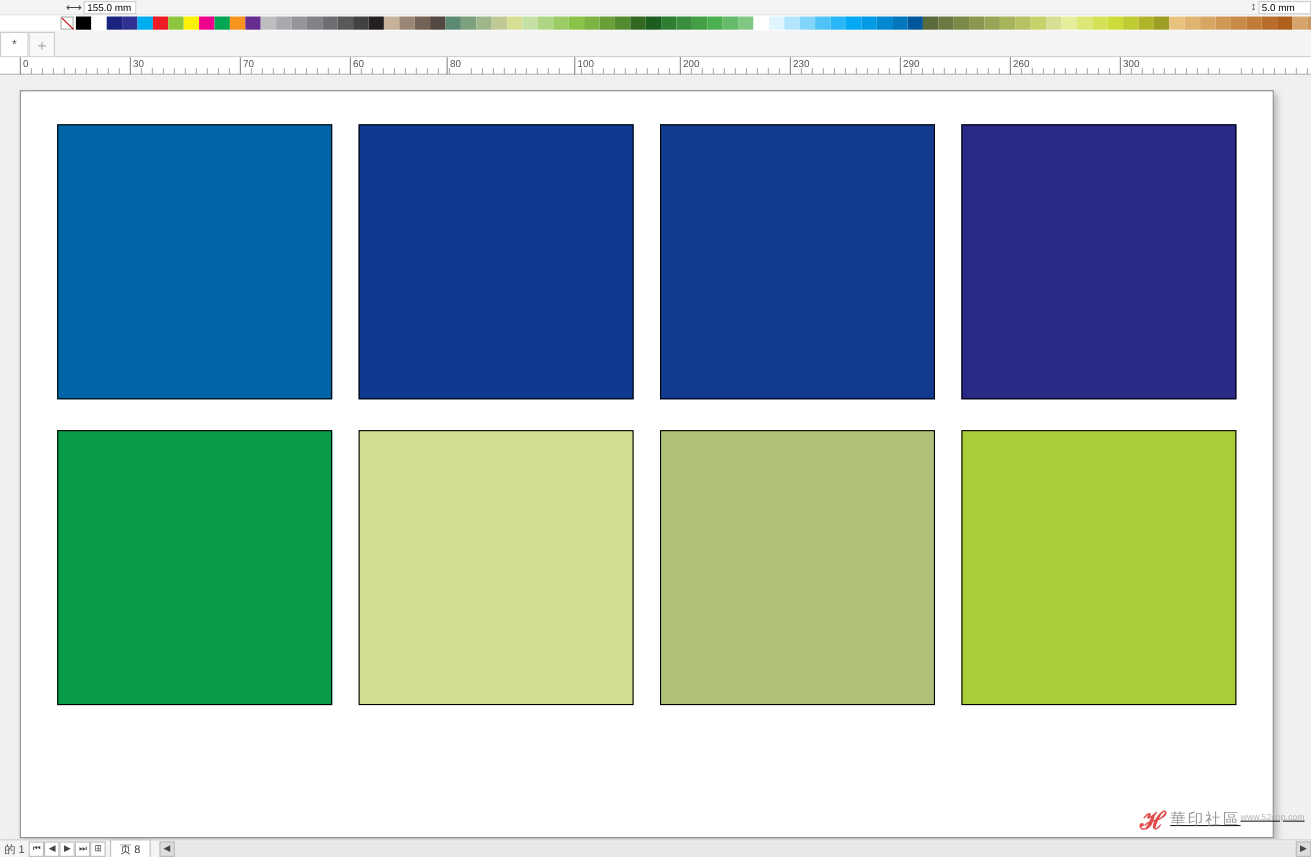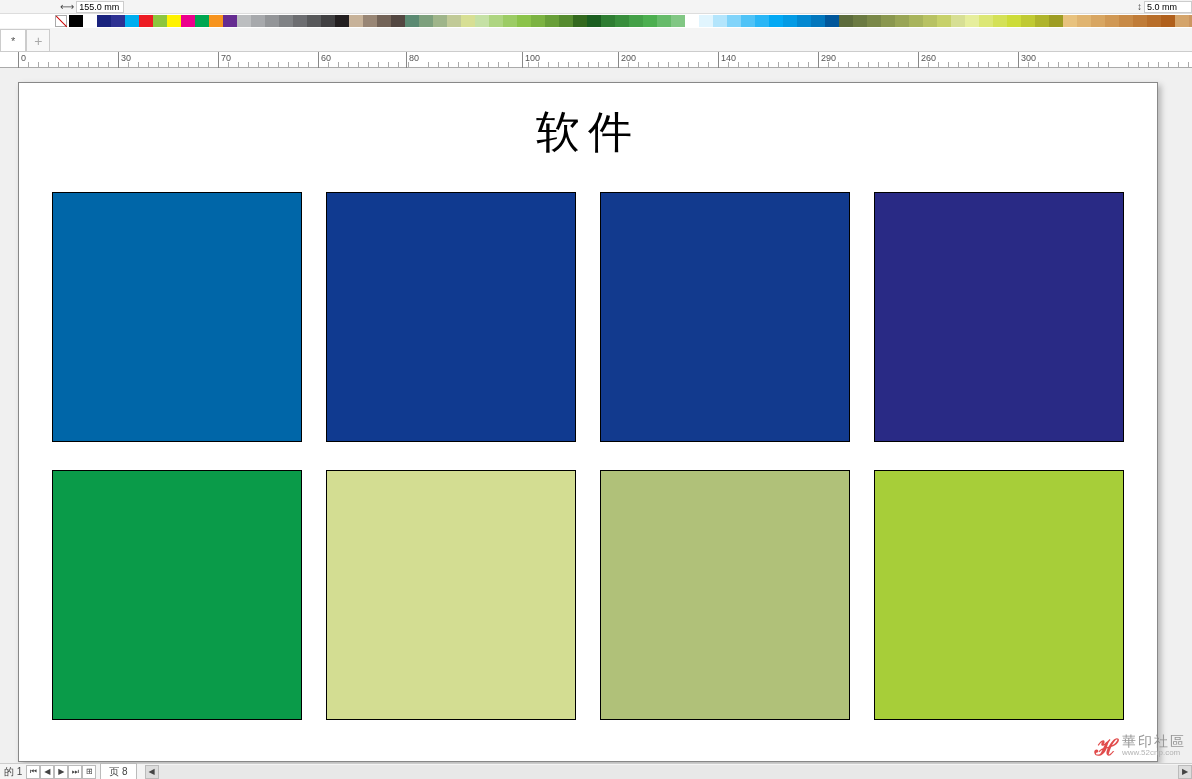--- a/index.html
+++ b/index.html
@@ -37,21 +37,21 @@
 
 .page-nav { position: absolute; bottom: 0; left: 0; right: 0; height: 16px; background: #f4f4f4; border-top: 1px solid #ccc; display: flex; align-items: center; font-size: 10px; color: #444; }
 .page-nav .nav-btn { width: 14px; height: 14px; border: 1px solid #bbb; background: #fff; display: flex; align-items: center; justify-content: center; font-size: 8px; cursor: pointer; }
 .page-nav .page-tab { background: #fff; border: 1px solid #bbb; padding: 1px 8px; margin-left: 4px; }
 .page-nav .hscroll { flex: 1; height: 14px; margin-left: 8px; background: #e8e8e8; position: relative; }
 .page-nav .hscroll .thumb-btn { width: 14px; height: 14px; background: #ddd; border: 1px solid #bbb; position: absolute; font-size: 8px; display:flex;align-items:center;justify-content:center;}
 
 
 .watermark { position: absolute; right: 6px; bottom: 18px; display: flex; align-items: center; gap: 4px; opacity: .88; }
 .watermark .logo { font-weight: bold; color: #d33; font-size: 22px; font-family: serif; }
-.watermark .txt { display: flex; flex-direction: column; line-height: 1; }
+.watermark .txt { display: flex; flex-direction: row; line-height: 1; text-decoration: underline; }
 .watermark .cn { font-family: "SimSun", serif; font-size: 14px; color: #888; letter-spacing: 2px; }
 .watermark .en { font-size: 8px; color: #aaa; }
 </style>
 </head>
 <body>
 
 <div class="prop-bar">
   <span class="field">
     <span>⟷</span>
     <input value="155.0 mm" style="">
@@ -236,21 +236,21 @@
     <div class="minor" style="left: 628px;"></div>
     <div class="minor" style="left: 638px;"></div>
     <div class="minor" style="left: 648px;"></div>
     <div class="minor" style="left: 658px;"></div>
     <div class="minor" style="left: 668px;"></div>
     <div class="minor" style="left: 678px;"></div>
     <div class="minor" style="left: 688px;"></div>
     <div class="minor" style="left: 698px;"></div>
     <div class="minor" style="left: 708px;"></div>
     <div class="tick" style="left: 718px;">
-      <span>140</span>
+      <span>230</span>
     </div>
     <div class="minor" style="left: 728px;"></div>
     <div class="minor" style="left: 738px;"></div>
     <div class="minor" style="left: 748px;"></div>
     <div class="minor" style="left: 758px;"></div>
     <div class="minor" style="left: 768px;"></div>
     <div class="minor" style="left: 778px;"></div>
     <div class="minor" style="left: 788px;"></div>
     <div class="minor" style="left: 798px;"></div>
     <div class="minor" style="left: 808px;"></div>
@@ -297,21 +297,20 @@
     <div class="minor" style="left: 1138px;"></div>
     <div class="minor" style="left: 1148px;"></div>
     <div class="minor" style="left: 1158px;"></div>
     <div class="minor" style="left: 1168px;"></div>
     <div class="minor" style="left: 1178px;"></div>
     <div class="minor" style="left: 1188px;"></div>
   </div>
 
 <div class="workspace">
   <div class="canvas-page">
-    <div class="canvas-title">软件</div>
     <div class="swatch-grid" id="swatch-grid">
         <div class="swatch-box" style="background: rgb(0, 102, 168);"></div>
         <div class="swatch-box" style="background: rgb(16, 58, 144);"></div>
         <div class="swatch-box" style="background: rgb(18, 58, 142);"></div>
         <div class="swatch-box" style="background: rgb(41, 42, 133);"></div>
         <div class="swatch-box" style="background: rgb(10, 155, 73);"></div>
         <div class="swatch-box" style="background: rgb(211, 221, 146);"></div>
         <div class="swatch-box" style="background: rgb(176, 193, 121);"></div>
         <div class="swatch-box" style="background: rgb(167, 206, 57);"></div>
       </div>

